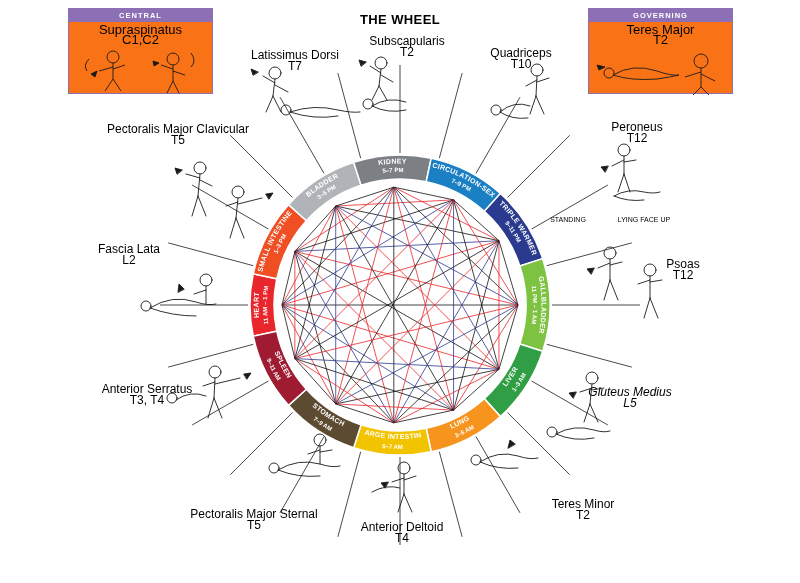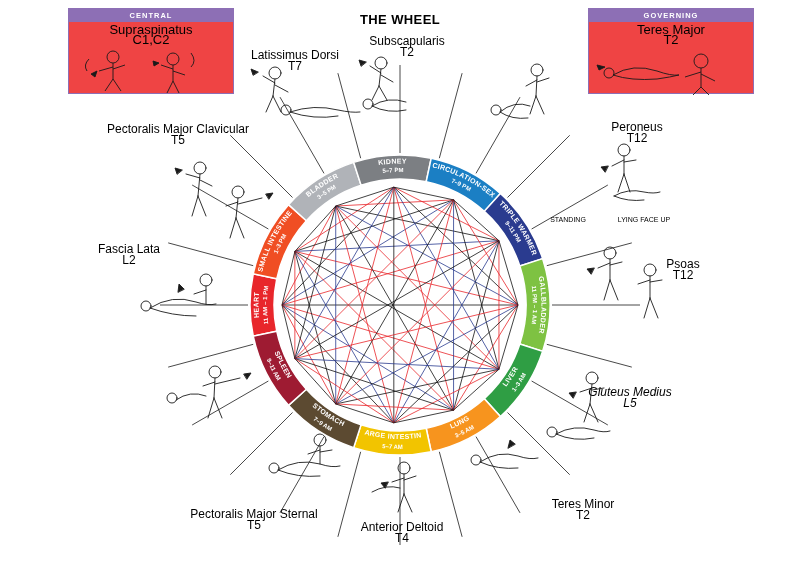--- a/index.html
+++ b/index.html
@@ -24,24 +24,24 @@
     width: 800px;
     text-align: center;
     font-size: 13px;
     font-weight: bold;
     letter-spacing: 0.4px;
     color: #000;
   }
   
   .corner-box {
     position: absolute;
-    width: 166px;
+    width: 145px;
     height: 86px;
     border: 1px solid #8d6fb5;
-    background: #ef4444;
+    background: #f97316;
     box-sizing: border-box;
   }
   .corner-box.left { left: 68px; top: 8px; }
   .corner-box.right { left: 588px; top: 8px; }
   .corner-head {
     height: 13px;
     background: #8d6fb5;
     color: #ffffff;
     font-size: 7.5px;
     font-weight: bold;
@@ -146,20 +146,24 @@
   </div>
 
   <div class="olabel" style="left:295px;top:50px;">
     <div>Latissimus Dorsi</div>
     <div>T7</div>
   </div>
   <div class="olabel" style="left:407px;top:36px;">
     <div>Subscapularis</div>
     <div>T2</div>
   </div>
+  <div class="olabel" style="left:521px;top:48px;">
+    <div>Quadriceps</div>
+    <div>T10</div>
+  </div>
   <div class="olabel" style="left:637px;top:122px;">
     <div>Peroneus</div>
     <div>T12</div>
   </div>
   <div class="olabel" style="left:683px;top:259px;">
     <div>Psoas</div>
     <div>T12</div>
   </div>
   <div class="olabel" style="left:630px;top:387px;font-style:italic;">
     <div>Gluteus Medius</div>
@@ -169,20 +173,24 @@
     <div>Teres Minor</div>
     <div>T2</div>
   </div>
   <div class="olabel" style="left:402px;top:522px;">
     <div>Anterior Deltoid</div>
     <div>T4</div>
   </div>
   <div class="olabel" style="left:254px;top:509px;">
     <div>Pectoralis Major Sternal</div>
     <div>T5</div>
+  </div>
+  <div class="olabel" style="left:147px;top:384px;">
+    <div>Anterior Serratus</div>
+    <div>T3, T4</div>
   </div>
   <div class="olabel" style="left:129px;top:244px;">
     <div>Fascia Lata</div>
     <div>L2</div>
   </div>
   <div class="olabel" style="left:178px;top:124px;">
     <div>Pectoralis Major Clavicular</div>
     <div>T5</div>
   </div>
 

